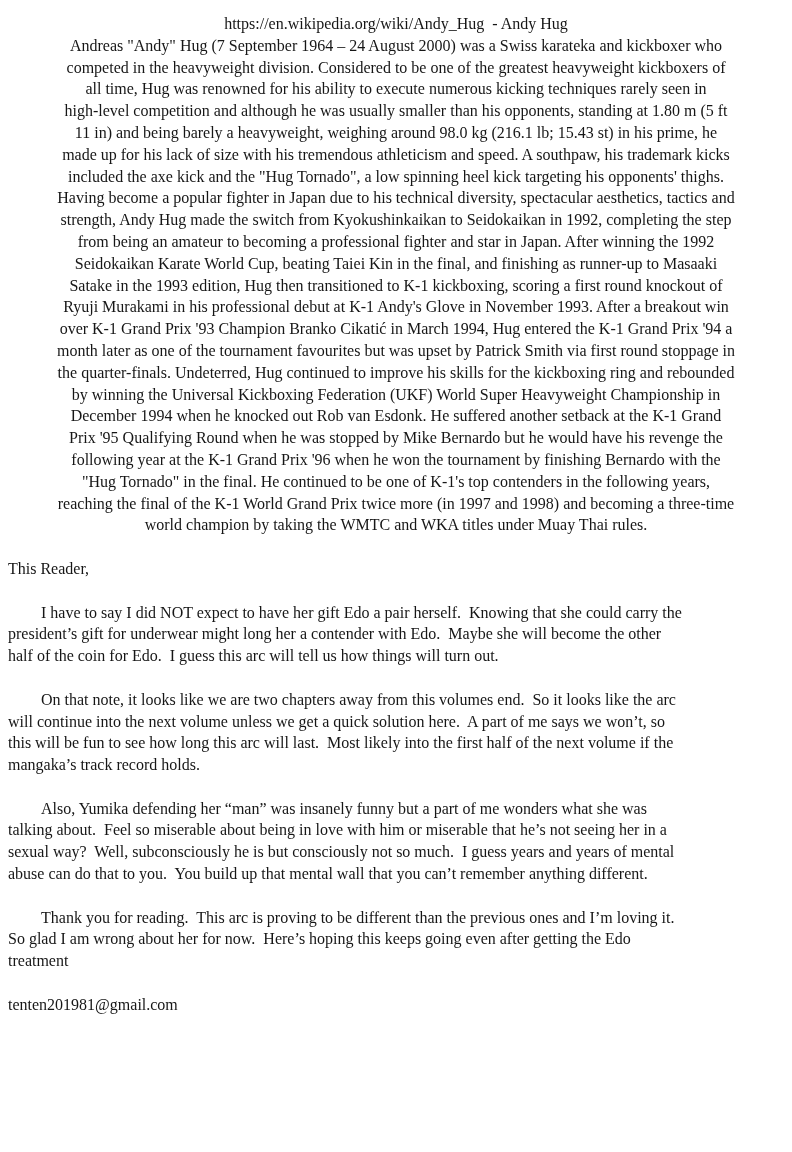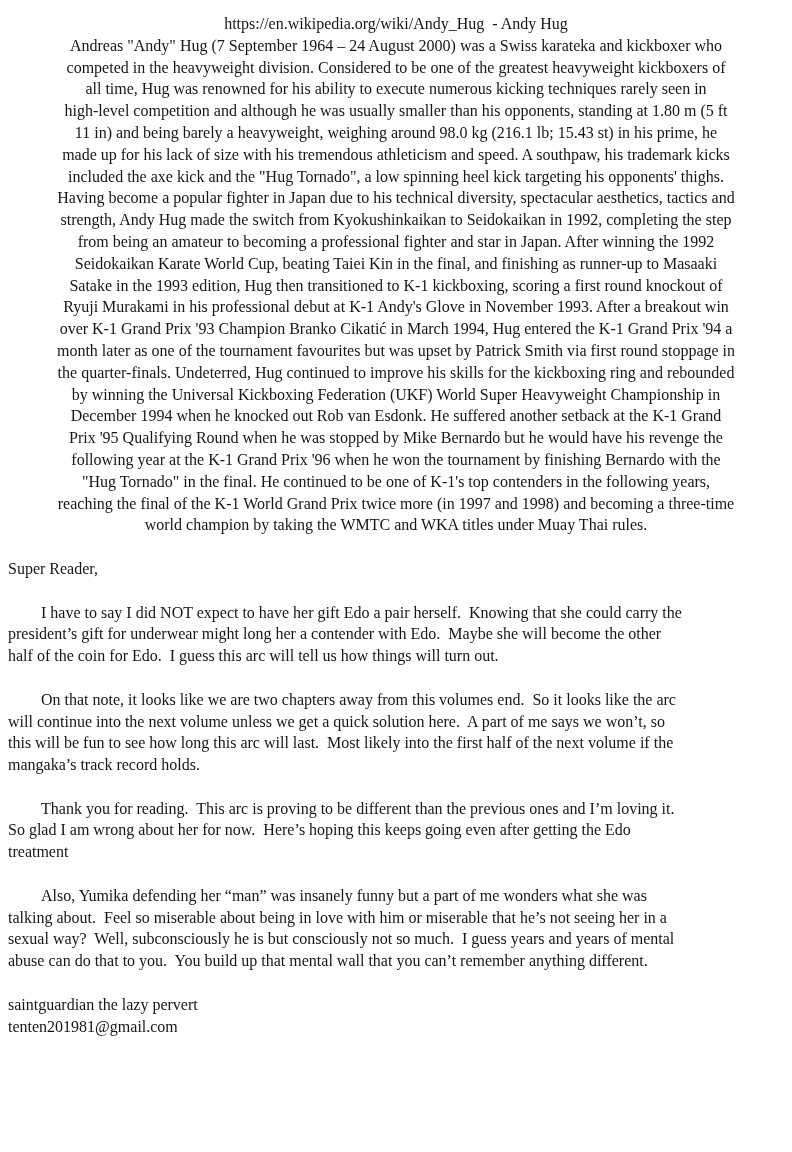--- a/index.html
+++ b/index.html
@@ -73,40 +73,39 @@
 the quarter-finals. Undeterred, Hug continued to improve his skills for the kickboxing ring and rebounded
 by winning the Universal Kickboxing Federation (UKF) World Super Heavyweight Championship in
 December 1994 when he knocked out Rob van Esdonk. He suffered another setback at the K-1 Grand
 Prix '95 Qualifying Round when he was stopped by Mike Bernardo but he would have his revenge the
 following year at the K-1 Grand Prix '96 when he won the tournament by finishing Bernardo with the
 "Hug Tornado" in the final. He continued to be one of K-1's top contenders in the following years,
 reaching the final of the K-1 World Grand Prix twice more (in 1997 and 1998) and becoming a three-time
 world champion by taking the WMTC and WKA titles under Muay Thai rules.</div>
 
   <div class="letter">
-    <p>Super Reader,</p>
+    <p>This Reader,</p>
 
     <p class="indented">I have to say I did NOT expect to have her gift Edo a pair herself.  Knowing that she could carry the
 president’s gift for underwear might long her a contender with Edo.  Maybe she will become the other
 half of the coin for Edo.  I guess this arc will tell us how things will turn out.</p>
 
     <p class="indented">On that note, it looks like we are two chapters away from this volumes end.  So it looks like the arc
 will continue into the next volume unless we get a quick solution here.  A part of me says we won’t, so
 this will be fun to see how long this arc will last.  Most likely into the first half of the next volume if the
 mangaka’s track record holds.</p>
 
-    <p class="indented">Thank you for reading.  This arc is proving to be different than the previous ones and I’m loving it.
-So glad I am wrong about her for now.  Here’s hoping this keeps going even after getting the Edo
-treatment</p>
-
     <p class="indented">Also, Yumika defending her “man” was insanely funny but a part of me wonders what she was
 talking about.  Feel so miserable about being in love with him or miserable that he’s not seeing her in a
 sexual way?  Well, subconsciously he is but consciously not so much.  I guess years and years of mental
 abuse can do that to you.  You build up that mental wall that you can’t remember anything different.</p>
 
+    <p class="indented">Thank you for reading.  This arc is proving to be different than the previous ones and I’m loving it.
+So glad I am wrong about her for now.  Here’s hoping this keeps going even after getting the Edo
+treatment</p>
+
 
     <div class="signature-block">
-      <p>saintguardian the lazy pervert</p>
       <p>tenten201981@gmail.com</p>
     </div>
   </div>
 
 </div>
 
 </body></html>

